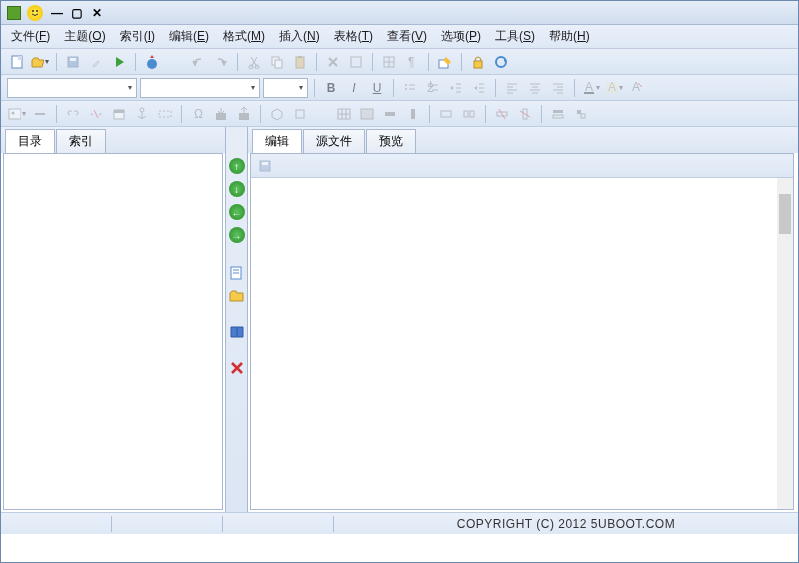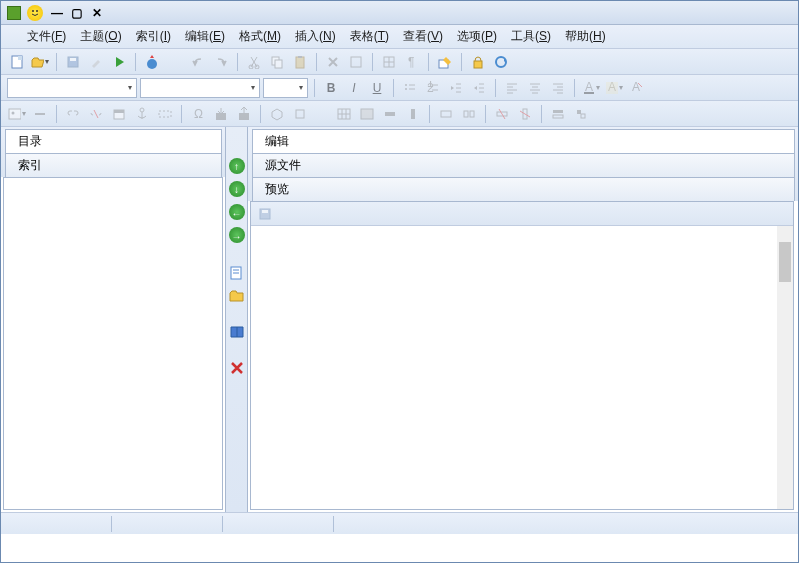--- a/index.html
+++ b/index.html
@@ -3,36 +3,36 @@
 <meta charset="utf-8">
 <style>
 * { margin: 0; padding: 0; box-sizing: border-box; font-family: "Microsoft YaHei", Arial, sans-serif; font-size: 12px; }
 body { background: #fff; width: 799px; height: 563px; overflow: hidden; border: 1px solid #6b89b0; }
 .titlebar { background: linear-gradient(#e6edf7, #d0ddef); height: 24px; display: flex; align-items: center; padding: 0 6px; border-bottom: 1px solid #a8b8d0; }
 .title-icon { width: 14px; height: 14px; background: #5aa02c; border: 1px solid #3a7018; margin-right: 6px; }
 .title-text { font-weight: bold; color: #2a2a2a; flex: 1; }
 .winbtns { display: flex; gap: 8px; align-items: center; }
 .smiley { width: 16px; height: 16px; border-radius: 50%; background: radial-gradient(#ffe94a,#f5c000); display:flex; align-items:center; justify-content:center; }
 .winbtn { width: 12px; height: 12px; display: flex; align-items: center; justify-content: center; font-weight: bold; cursor: pointer; }
-.menubar { background: linear-gradient(#eaf0fa, #dee8f5); height: 24px; display: flex; align-items: center; padding: 0 20px; gap: 2px; border-bottom: 1px solid #c0cce0; }
+.menubar { background: linear-gradient(#eaf0fa, #dee8f5); height: 24px; display: flex; align-items: center; padding: 0 4px; gap: 2px; border-bottom: 1px solid #c0cce0; }
 .menuitem { padding: 2px 6px; color: #1a1a1a; cursor: pointer; }
 .hotkey { text-decoration: underline; }
 .toolbar { background: linear-gradient(#e8eff9, #dae5f3); height: 26px; display: flex; align-items: center; padding: 0 6px; gap: 3px; border-bottom: 1px solid #c0cce0; }
 .tb-btn { width: 20px; height: 20px; display: flex; align-items: center; justify-content: center; border: 1px solid transparent; cursor: pointer; }
 .tb-btn.disabled { opacity: 0.45; cursor: default; }
 .tb-sep { width: 1px; height: 18px; background: #b0c0d8; margin: 0 3px; }
 .drop-arrow { font-size: 8px; color: #555; margin-left: 1px; }
 .combo { background: #fff; border: 1px solid #a8b8d0; height: 20px; display: flex; align-items: center; padding: 0 4px; }
 .combo input { border: none; outline: none; width: 100%; }
 .combo-lg { width: 130px; }
 .combo-md { width: 120px; }
 .combo-sm { width: 45px; }
 .main { display: flex; height: 385px; }
 .leftpanel { width: 225px; display: flex; flex-direction: column; border-right: 1px solid #a8b8d0; }
-.tabs { display: flex; background: linear-gradient(#eaf0fa,#dbe5f2); padding: 2px 2px 0 4px; flex-direction: column; }
+.tabs { display: flex; background: linear-gradient(#eaf0fa,#dbe5f2); padding: 2px 2px 0 4px; }
 .tab { padding: 3px 12px; background: linear-gradient(#f5f8fc,#e5ecf6); border: 1px solid #a8b8d0; border-bottom: none; margin-right: 1px; cursor: pointer; }
 .tab.active { background: #fff; }
 .tree { flex: 1; background: #fff; border: 1px solid #a8b8d0; margin: 0 2px 2px 2px; }
 .sidetools { width: 22px; background: linear-gradient(#e6edf7,#dce6f4); display: flex; flex-direction: column; align-items: center; padding-top: 30px; gap: 5px; border-right: 1px solid #a8b8d0; }
 .side-btn { width: 18px; height: 18px; display: flex; align-items: center; justify-content: center; cursor: pointer; }
 .arrow-circ { width: 16px; height: 16px; border-radius: 50%; background: radial-gradient(#5dc45d,#2a8a2a); display:flex; align-items:center; justify-content:center; color:#fff; font-size:10px; font-weight:bold; }
 .rightpanel { flex: 1; display: flex; flex-direction: column; }
 .editor-area { flex: 1; background: #fff; border: 1px solid #a8b8d0; margin: 0 4px 2px 2px; position: relative; }
 .editor-tb { height: 24px; background: linear-gradient(#e8eff9,#dce6f3); border-bottom: 1px solid #c0cce0; display:flex; align-items:center; padding:0 4px; }
 .scrollbar-v { position: absolute; right: 0; top: 24px; bottom: 0; width: 16px; background: #f0f0f0; }
@@ -499,13 +499,14 @@
   </div>
 </div>
 
 <div class="statusbar">
   <div class="status-cell" style="width:110px"></div>
   <div class="status-sep"></div>
   <div class="status-cell" style="width:110px"></div>
   <div class="status-sep"></div>
   <div class="status-cell" style="width:110px"></div>
   <div class="status-sep"></div>
+  <div class="copyright">COPYRIGHT (C) 2012 5UBOOT.COM</div>
 </div>
 
 </body></html>

